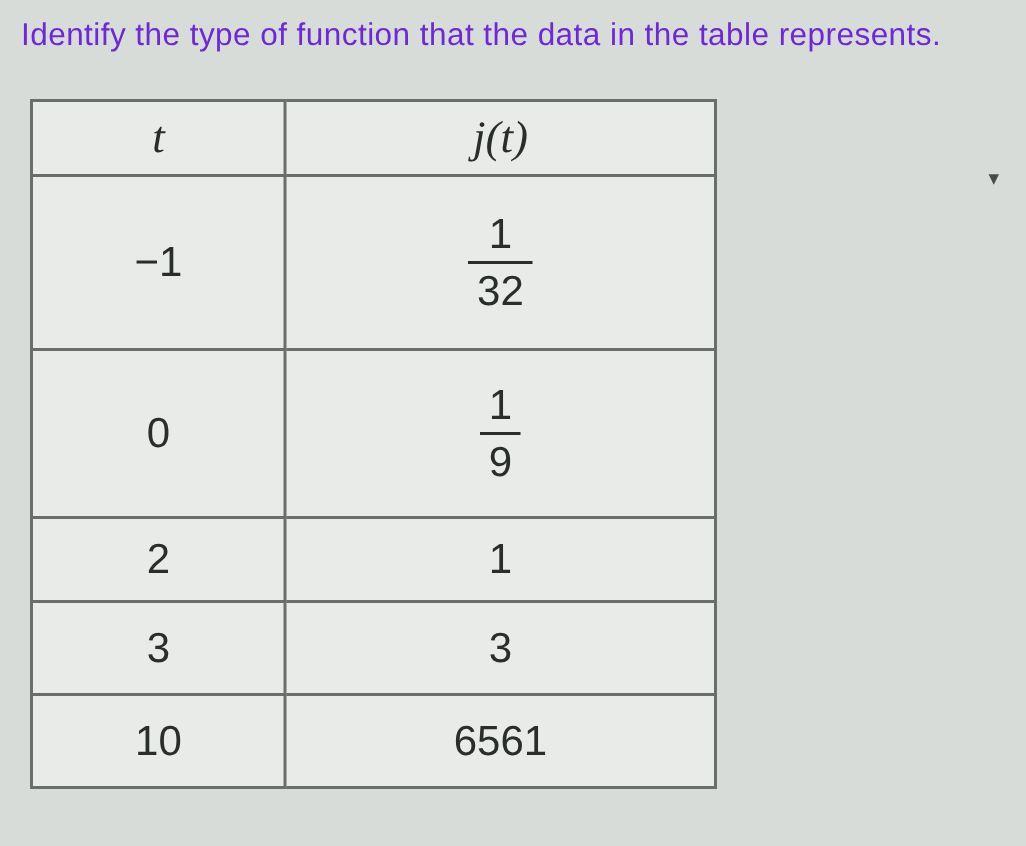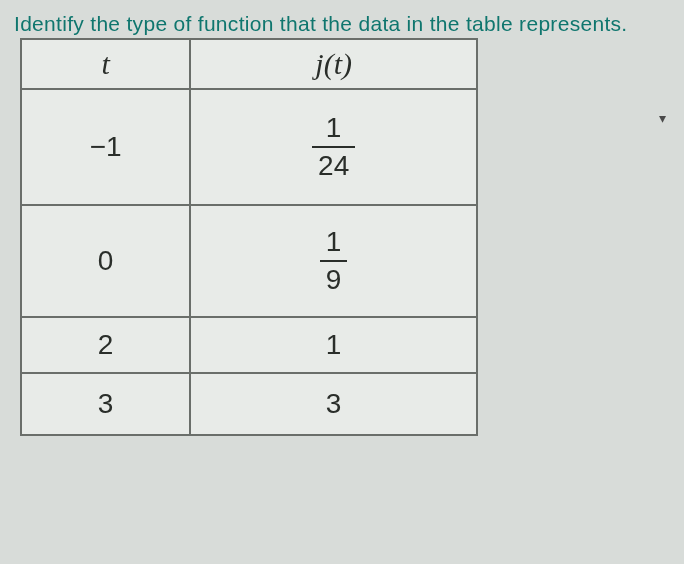--- a/index.html
+++ b/index.html
@@ -10,22 +10,22 @@
     body {
       width: 684px;
       height: 564px;
       background: #d8dcd9;
       font-family: Arial, sans-serif;
       padding: 12px 14px;
       overflow: hidden;
     }
     .question {
       font-size: 21px;
-      color: #0f766e;
-      margin-bottom: 2px;
+      color: #6d28d9;
+      margin-bottom: 30px;
       letter-spacing: 0.3px;
     }
     .table {
       border-collapse: collapse;
       background: #e8ebe8;
       width: 458px;
       margin-left: 6px;
     }
     .table td, .table th {
       border: 2px solid #6a6e6a;
@@ -95,37 +95,41 @@
   <tbody>
       <tr class="header-row">
     <td class="col-t"><span class="var-t">t</span></td>
     <td class="col-jt"><span class="var-jt">j(t)</span></td>
   </tr>
   <tr class="row-frac">
     <td class="col-t">−1</td>
     <td class="col-jt">
       <span class="fraction">
         <span class="numer">1</span>
-        <span class="denom">24</span>
+        <span class="denom">32</span>
       </span>
     </td>
   </tr>
   <tr class="row-frac2">
     <td class="col-t">0</td>
     <td class="col-jt">
       <span class="fraction">
         <span class="numer">1</span>
         <span class="denom">9</span>
       </span>
     </td>
   </tr>
   <tr class="row-single">
     <td class="col-t">2</td>
     <td class="col-jt">1</td>
   </tr>
   <tr class="row-single2">
     <td class="col-t">3</td>
     <td class="col-jt">3</td>
   </tr>
+  <tr class="row-last">
+    <td class="col-t">10</td>
+    <td class="col-jt">6561</td>
+  </tr>
 </tbody>
   </table>
 
 <span class="arrow">▾</span>
 
 </body></html>

